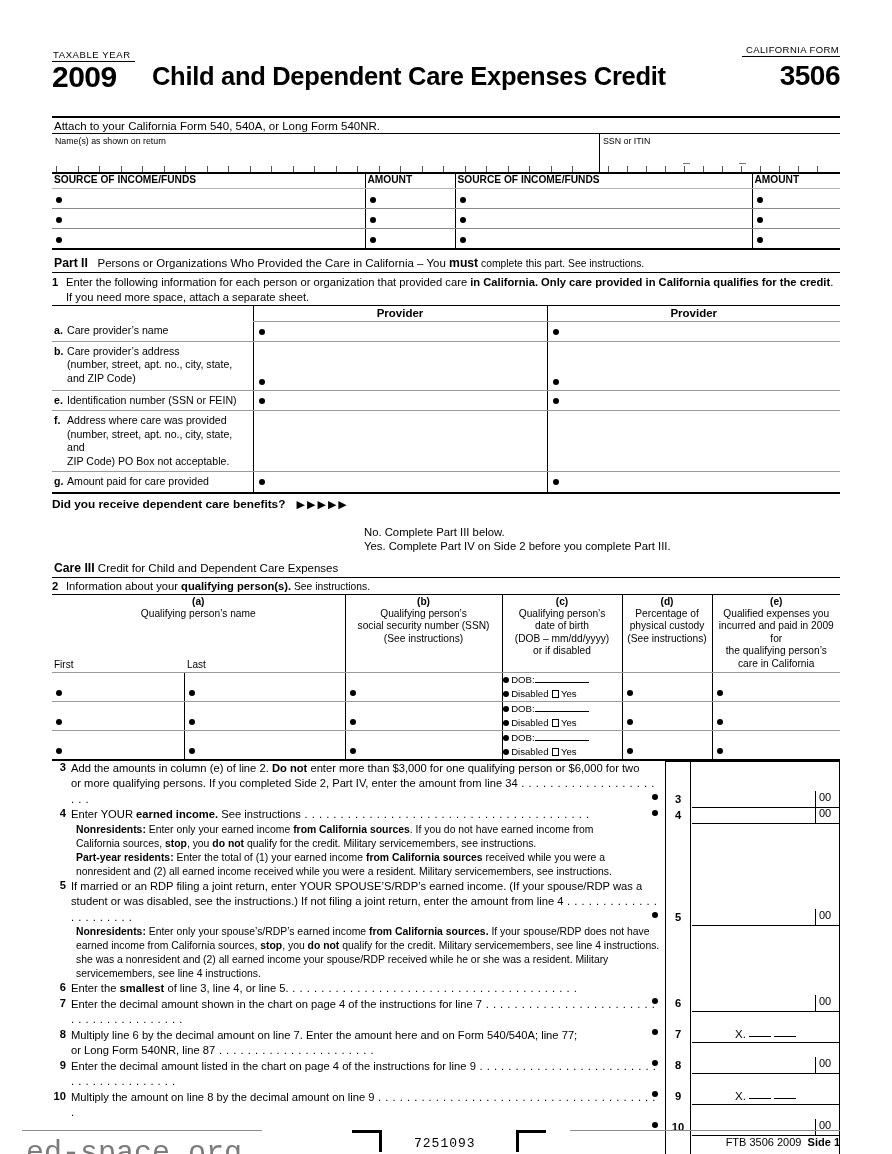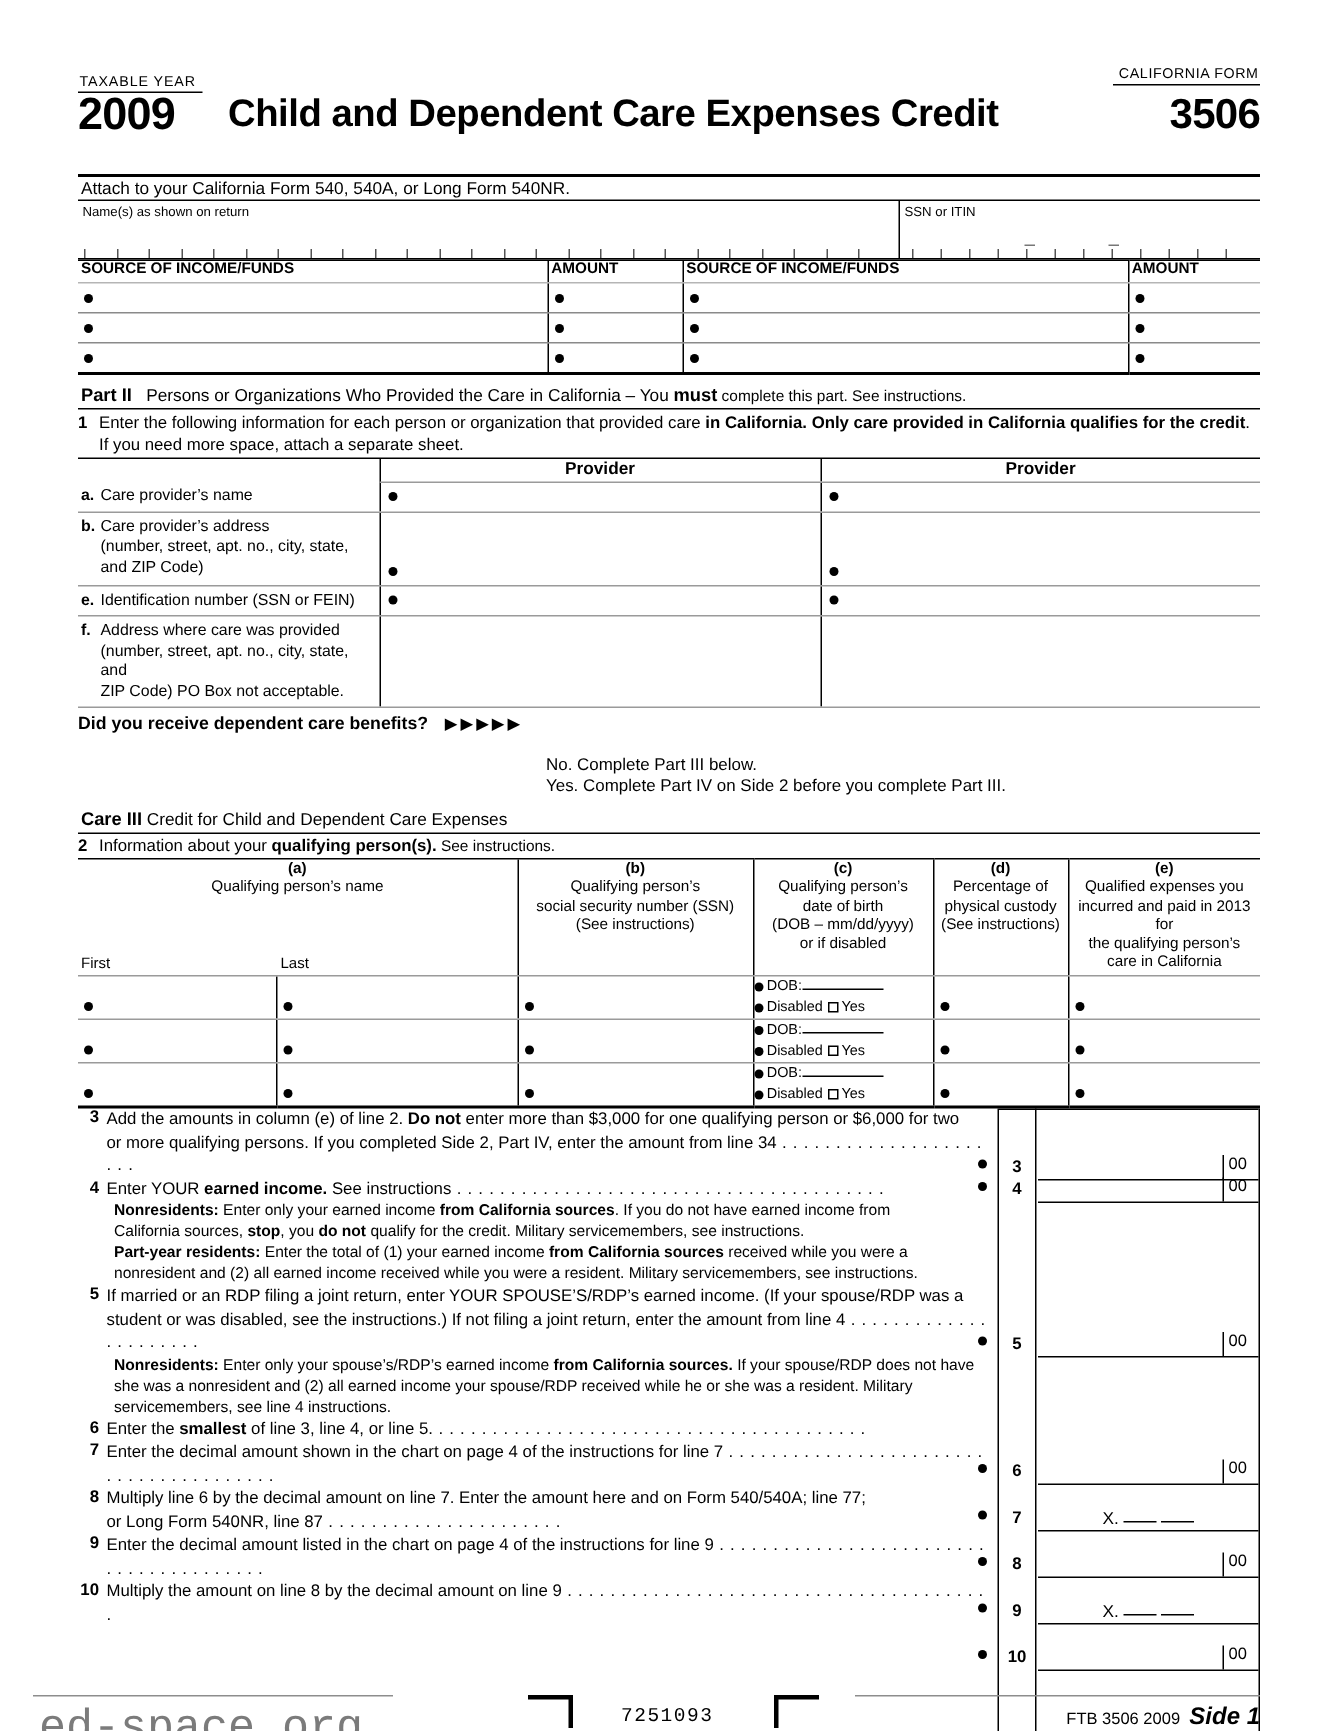--- a/index.html
+++ b/index.html
@@ -130,21 +130,21 @@
   .wm {
     position: absolute; left: 26px; top: 18px;
     font-family: "Liberation Mono", monospace; font-size: 30px; color: #7b7b7b;
   }
   .wm-rule { position:absolute; left: 22px; top: 12px; width: 240px; border-top: 1px solid #8d8d8d; }
   .corner { position: absolute; width: 30px; height: 22px; }
   .corner.tr { border-top: 3px solid #000; border-right: 3px solid #000; }
   .corner.tl { border-top: 3px solid #000; border-left: 3px solid #000; }
   .barcode { position:absolute; font-family: "Liberation Mono", monospace; font-size: 13px; letter-spacing: 1px; }
   .ftbtxt { position:absolute; right: 52px; font-size: 11px; }
-  .ftbtxt b { font-size: 16px; font-style: italic; }
+  .ftbtxt b { font-size: 11px; }
   .ft-rule { position:absolute; right: 52px; width: 270px; border-top: 1px solid #8d8d8d; }
 </style>
 </head>
 <body>
 
 <div class="page">
 
   <div class="hdr">
     <span class="ty-label">TAXABLE YEAR</span>
     <span class="ca-label">CALIFORNIA FORM</span>
@@ -280,20 +280,25 @@
         <tr>
           <td class="lbl"><span class="ltr">e.</span>Identification number (SSN or FEIN)</td>
           <td class="vcell"><span class="bullet"></span></td>
           <td class="vcell"><span class="bullet"></span></td>
         </tr>
         <tr>
           <td class="lbl"><span class="ltr">f.</span>Address where care was provided<span class="ind">(number, street, apt. no., city, state, and</span><span class="ind">ZIP Code) PO Box not acceptable.</span></td>
           <td class="vcell">&nbsp;</td>
           <td class="vcell">&nbsp;</td>
         </tr>
+        <tr class="lastrow">
+          <td class="lbl"><span class="ltr">g.</span>Amount paid for care provided</td>
+          <td class="vcell"><span class="bullet"></span></td>
+          <td class="vcell"><span class="bullet"></span></td>
+        </tr>
       </tbody>
   </table>
 
   <div class="benefits">
     <span class="q">Did you receive dependent care benefits?</span>
     <span class="arrows" style="padding-left:8px">▶▶▶▶▶</span>
     <span class="ben-lines">
       <div>No.  Complete Part III below.</div>
       <div>Yes. Complete Part IV on Side 2 before you complete Part III.</div>
     </span>
@@ -341,21 +346,21 @@
           </td>
           <td class="top colhdr">
             <div class="let">(d)</div>
             <div>Percentage of</div>
             <div>physical custody</div>
             <div>(See instructions)</div>
           </td>
           <td class="top colhdr">
             <div class="let">(e)</div>
             <div>Qualified expenses you</div>
-            <div>incurred and paid in 2013 for</div>
+            <div>incurred and paid in 2009 for</div>
             <div>the qualifying person’s</div>
             <div>care in California</div>
           </td>
         </tr>
         <tr class="drow">
           <td class="nolb">
             <span class="bullet" style="position:absolute;left:4px;bottom:5px"></span>
           </td>
           <td>
             <span class="bullet" style="position:absolute;left:4px;bottom:5px"></span>
@@ -426,20 +431,21 @@
             <div>California sources, <b>stop</b>, you <b>do not</b> qualify for the credit. Military servicemembers, see instructions.</div>
             <div><b>Part-year residents:</b> Enter the total of (1) your earned income <b>from California sources</b> received while you were a</div>
             <div>nonresident and (2) all earned income received while you were a resident. Military servicemembers, see instructions.</div>
           </div>
           <div class="ln">
             <div class="num">5</div>
             <div class="txt">If married or an RDP filing a joint return, enter YOUR SPOUSE’S/RDP’s earned income. (If your spouse/RDP was a<div>student or was disabled, see the instructions.) If not filing a joint return, enter the amount from line 4<span class="dots"> . . . . . . . . . . . . . . . . . . . . . .</span></div></div>
           </div>
           <div class="note">
             <div><b>Nonresidents:</b> Enter only your spouse’s/RDP’s earned income <b>from California sources.</b> If your spouse/RDP does not have</div>
+            <div>earned income from California sources, <b>stop</b>, you <b>do not</b> qualify for the credit. Military servicemembers, see line 4 instructions.</div>
             <div>she was a nonresident and (2) all earned income your spouse/RDP received while he or she was a resident. Military</div>
             <div>servicemembers, see line 4 instructions.</div>
           </div>
           <div class="ln">
             <div class="num">6</div>
             <div class="txt">Enter the <b>smallest</b> of line 3, line 4, or line 5.<span class="dots"> . . . . . . . . . . . . . . . . . . . . . . . . . . . . . . . . . . . . . . . .</span></div>
           </div>
           <div class="ln">
             <div class="num">7</div>
             <div class="txt">Enter the decimal amount shown in the chart on page 4 of the instructions for line 7<span class="dots"> . . . . . . . . . . . . . . . . . . . . . . . . . . . . . . . . . . . . . . . .</span></div>

